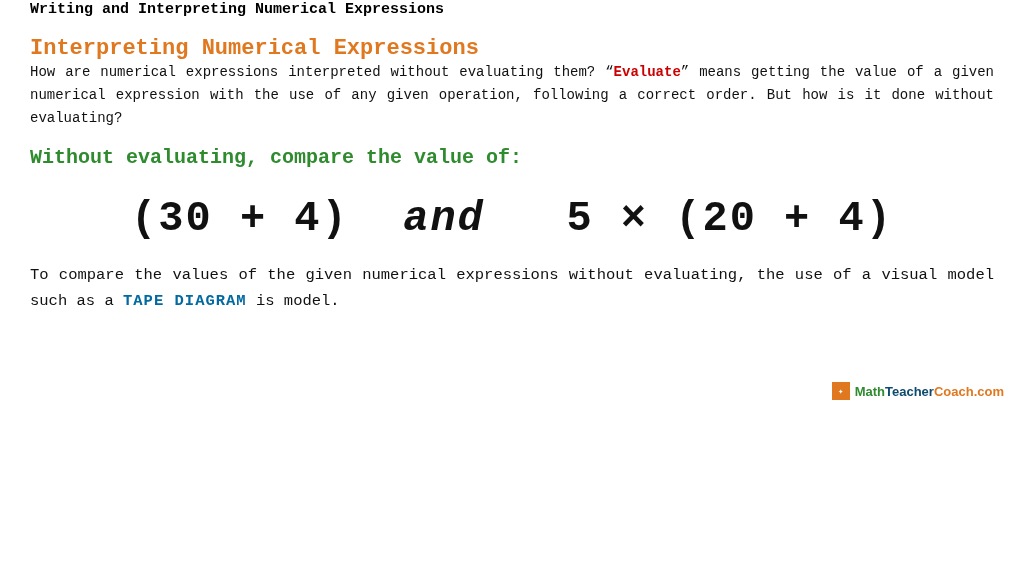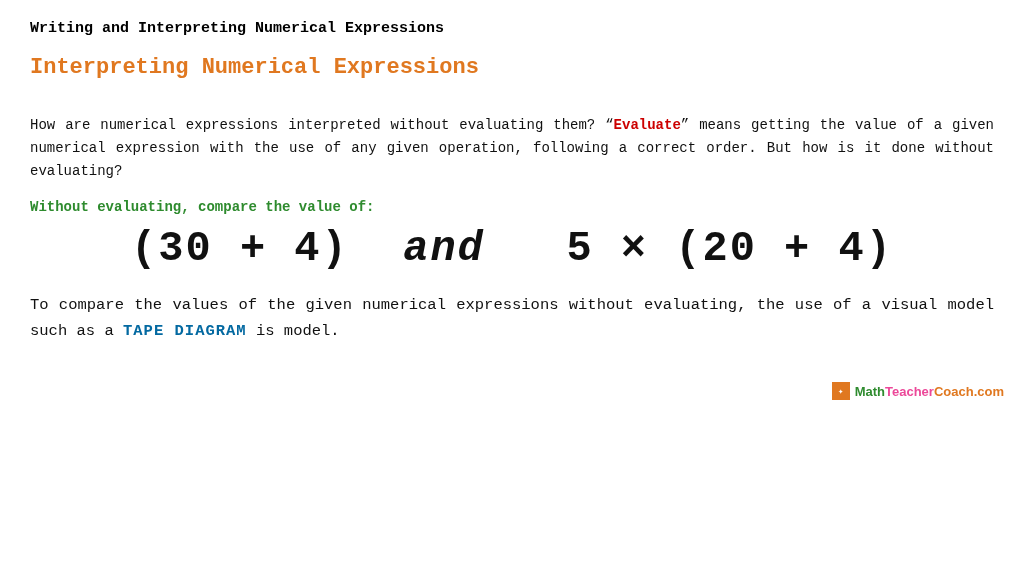--- a/index.html
+++ b/index.html
@@ -13,37 +13,37 @@
       height: 576px;
       background: #ffffff;
       font-family: 'Courier New', Courier, monospace;
       overflow: hidden;
       position: relative;
     }
 
     .page-container {
       width: 1024px;
       height: 412px;
-      padding: 20px 30px 18px 30px;
+      padding: 1px 30px 18px 30px;
       position: relative;
     }
 
     .page-title {
       font-size: 15px;
       font-weight: bold;
       color: #000000;
       margin-bottom: 18px;
       font-family: 'Courier New', Courier, monospace;
     }
 
     .section-heading {
       font-size: 22px;
       font-weight: bold;
       color: #e07820;
-      margin-bottom: 34px;
+      margin-bottom: 0;
       font-family: 'Courier New', Courier, monospace;
     }
 
     .body-text {
       font-size: 14px;
       color: #111111;
       line-height: 1.65;
       text-align: justify;
       font-family: 'Courier New', Courier, monospace;
       margin-bottom: 16px;
@@ -54,24 +54,24 @@
       font-weight: bold;
     }
 
     .highlight-red-tape {
       color: #0369a1;
       font-weight: bold;
       letter-spacing: 1px;
     }
 
     .subheading-green {
-      font-size: 14px;
+      font-size: 20px;
       font-weight: bold;
       color: #2e8b2e;
-      margin-bottom: 10px;
+      margin-bottom: 26px;
       font-family: 'Courier New', Courier, monospace;
     }
 
     .math-expression-container {
       text-align: center;
       margin: 10px 0 20px 0;
     }
 
     .math-expression {
       font-size: 42px;
@@ -120,21 +120,21 @@
       font-weight: bold;
       color: #333333;
       font-family: Arial, sans-serif;
     }
 
     .watermark-text .math {
       color: #2e8b2e;
     }
 
     .watermark-text .teacher {
-      color: #ec4899;
+      color: #0c4a6e;
     }
 
     .watermark-text .coach {
       color: #e07820;
       text-align: right;
     }
   </style>
 </head>
 <body>
 

